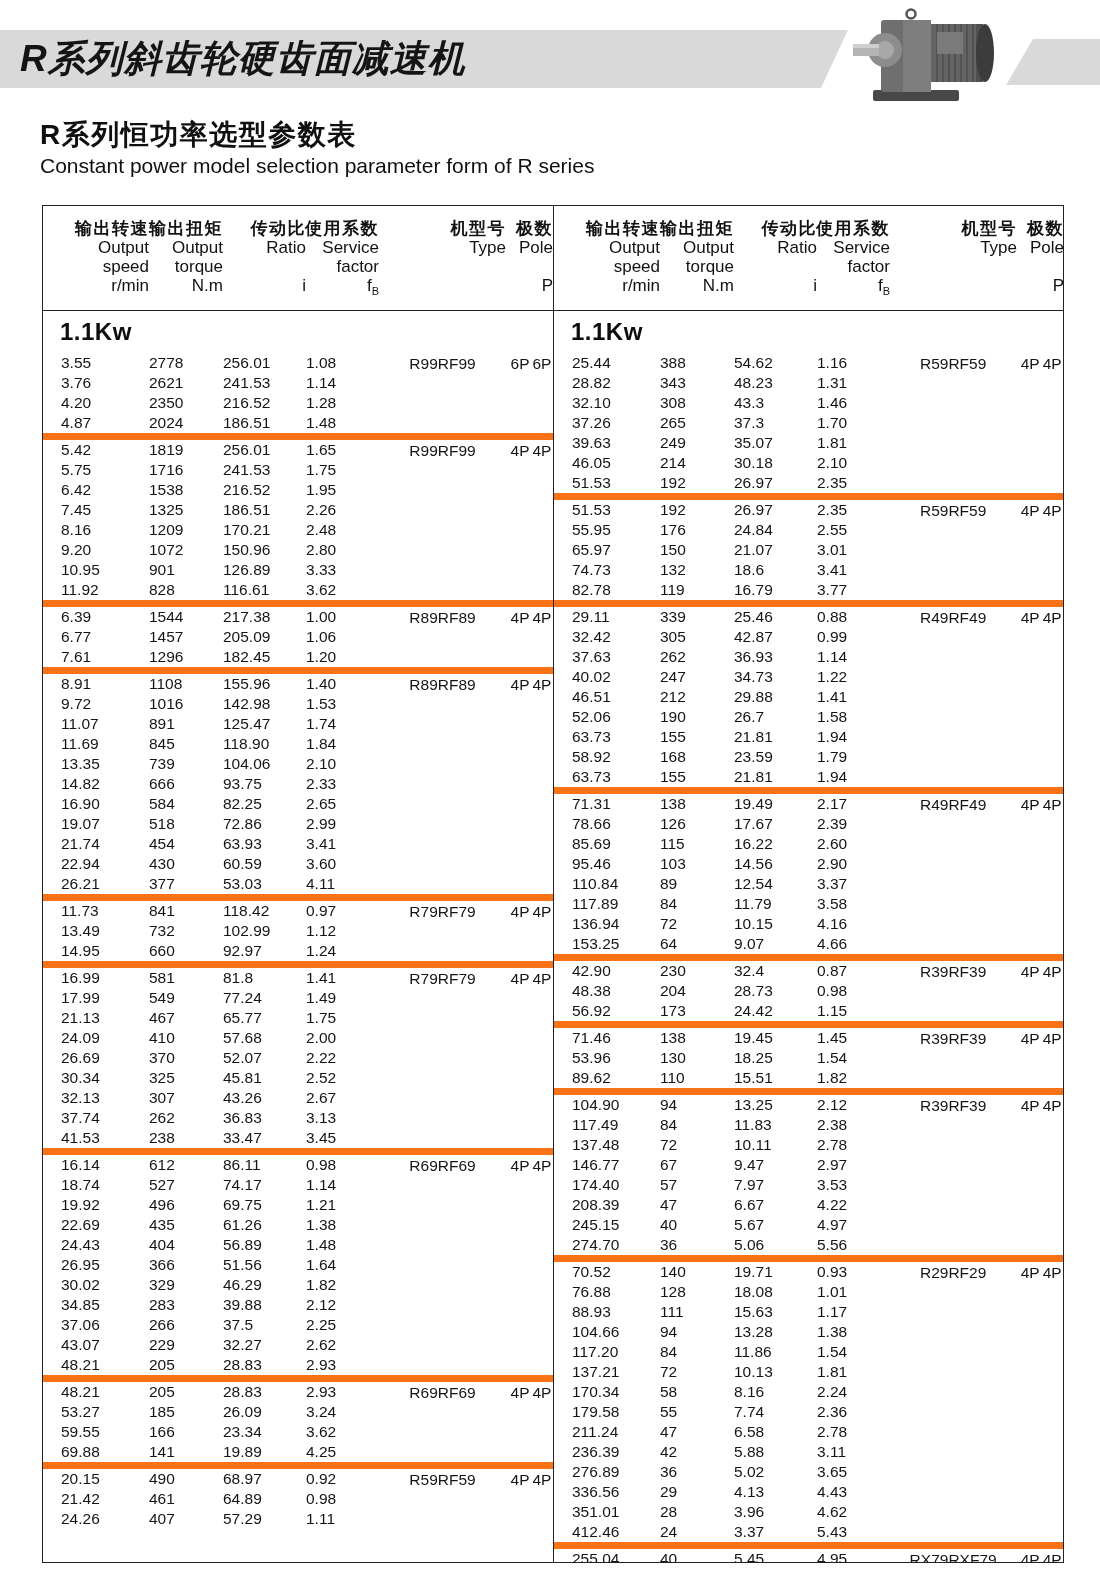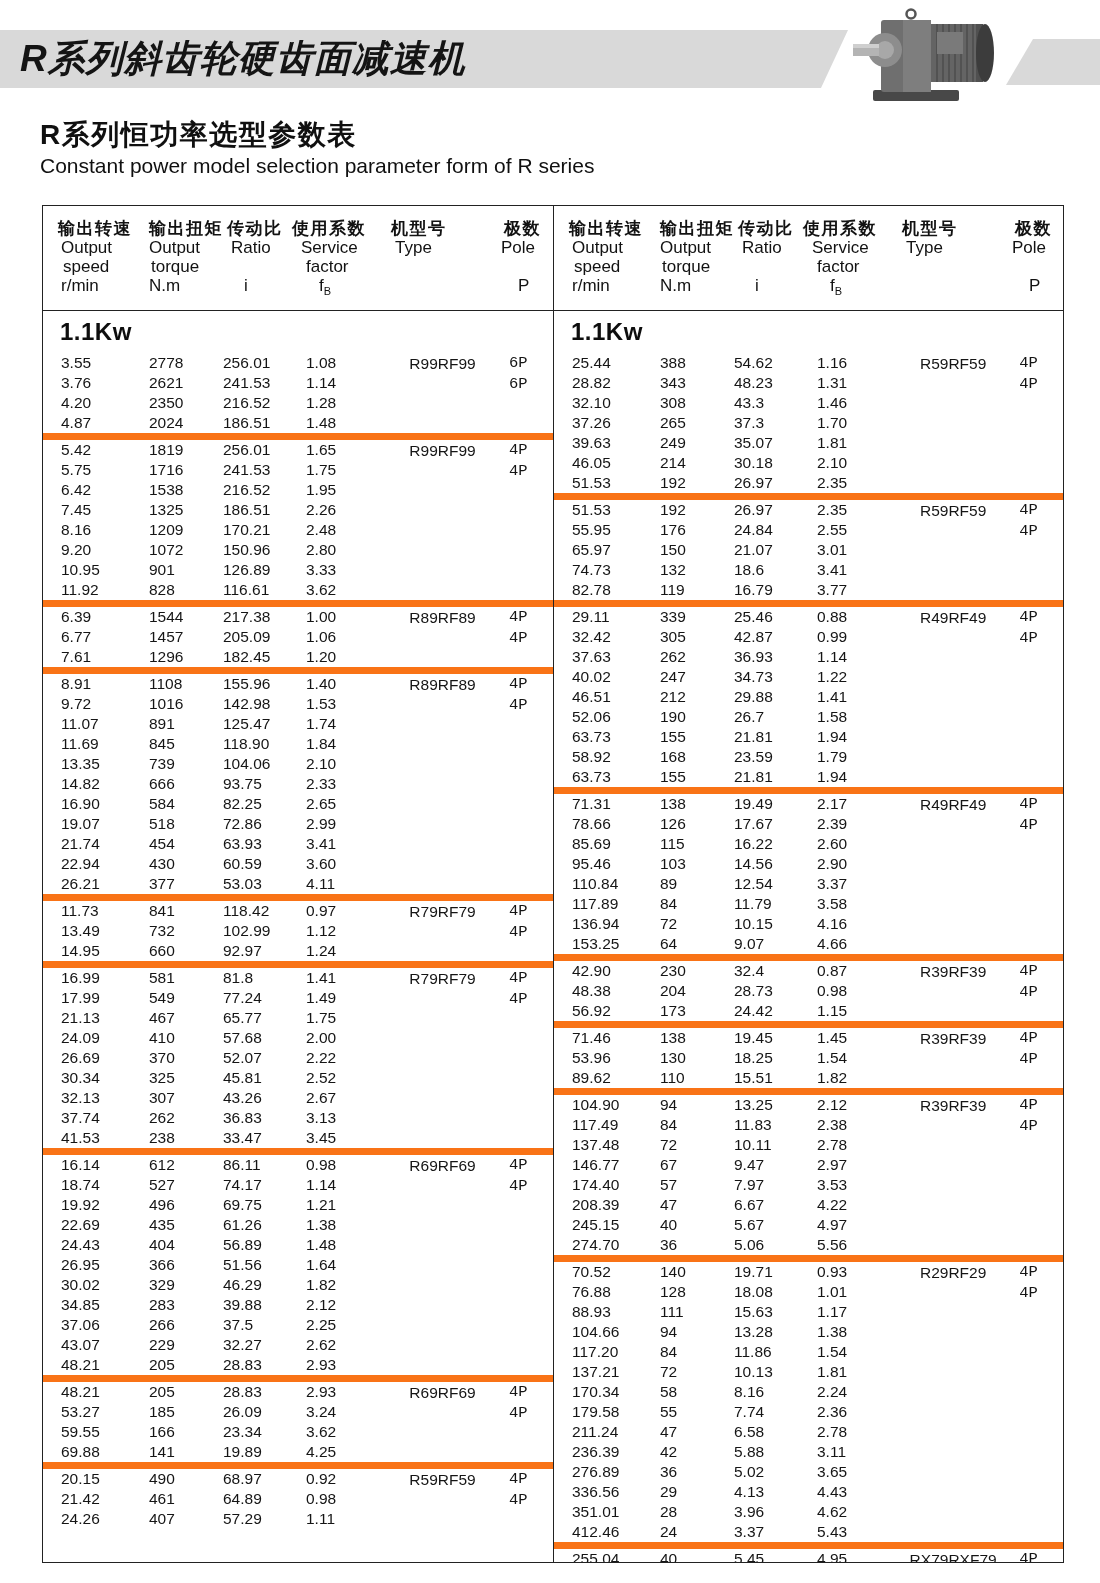--- a/index.html
+++ b/index.html
@@ -26,35 +26,35 @@
   .title-zh{position:absolute;left:40px;top:116px;font-size:28px;font-weight:bold;letter-spacing:1.5px;color:#101010;}
   .title-en{position:absolute;left:40px;top:154px;font-size:21px;color:#101010;}
   
   .table-wrap{
     position:absolute;left:42px;top:205px;width:1020px;height:1356px;
     border:1px solid #222;display:flex;
   }
   .panel{flex:0 0 510px;overflow:hidden;}
   .panel.left{border-right:1px solid #222;}
   .panel.right{flex:1 1 auto;}
-  .panel-header{height:105px;box-sizing:border-box;border-bottom:1px solid #222;display:flex;padding-top:13px;}
+  .panel-header{height:105px;box-sizing:border-box;border-bottom:1px solid #222;display:flex;padding-top:13px;text-align:right;}
   .hcell{flex:0 0 auto;}
   .hline{line-height:19px;font-size:17px;white-space:nowrap;color:#121212;}
   .hline.zh{font-weight:bold;letter-spacing:1.5px;}
   sub{font-size:11px;}
   .section-label{height:42px;display:flex;align-items:center;padding-left:17px;font-size:24px;font-weight:bold;color:#0e0e0e;letter-spacing:0.5px;}
   .group{display:flex;}
   .group + .group{border-top:7px solid #f97316;}
   .nums{width:336px;}
   .drow{display:grid;grid-template-columns:106px 74px 83px 73px;}
   .drow span{height:20px;line-height:20px;font-size:15.5px;}
   .drow span:first-child{padding-left:18px;}
   .type-col{width:127px;display:flex;flex-direction:row;justify-content:center;}
   .type-col div{line-height:21px;font-size:15.5px;}
-  .pole-col{width:47px;display:flex;flex-direction:column;font-family:Liberation Mono, monospace;}
+  .pole-col{width:47px;display:flex;justify-content:center;}
   .pole-col div{line-height:21px;font-size:15.5px;padding-left:3px;}
 </style>
 </head>
 <body>
 
 <div class="banner">
   <span class="banner-text">R系列斜齿轮硬齿面减速机</span>
 </div>
 <div class="shape-right"></div>
 

